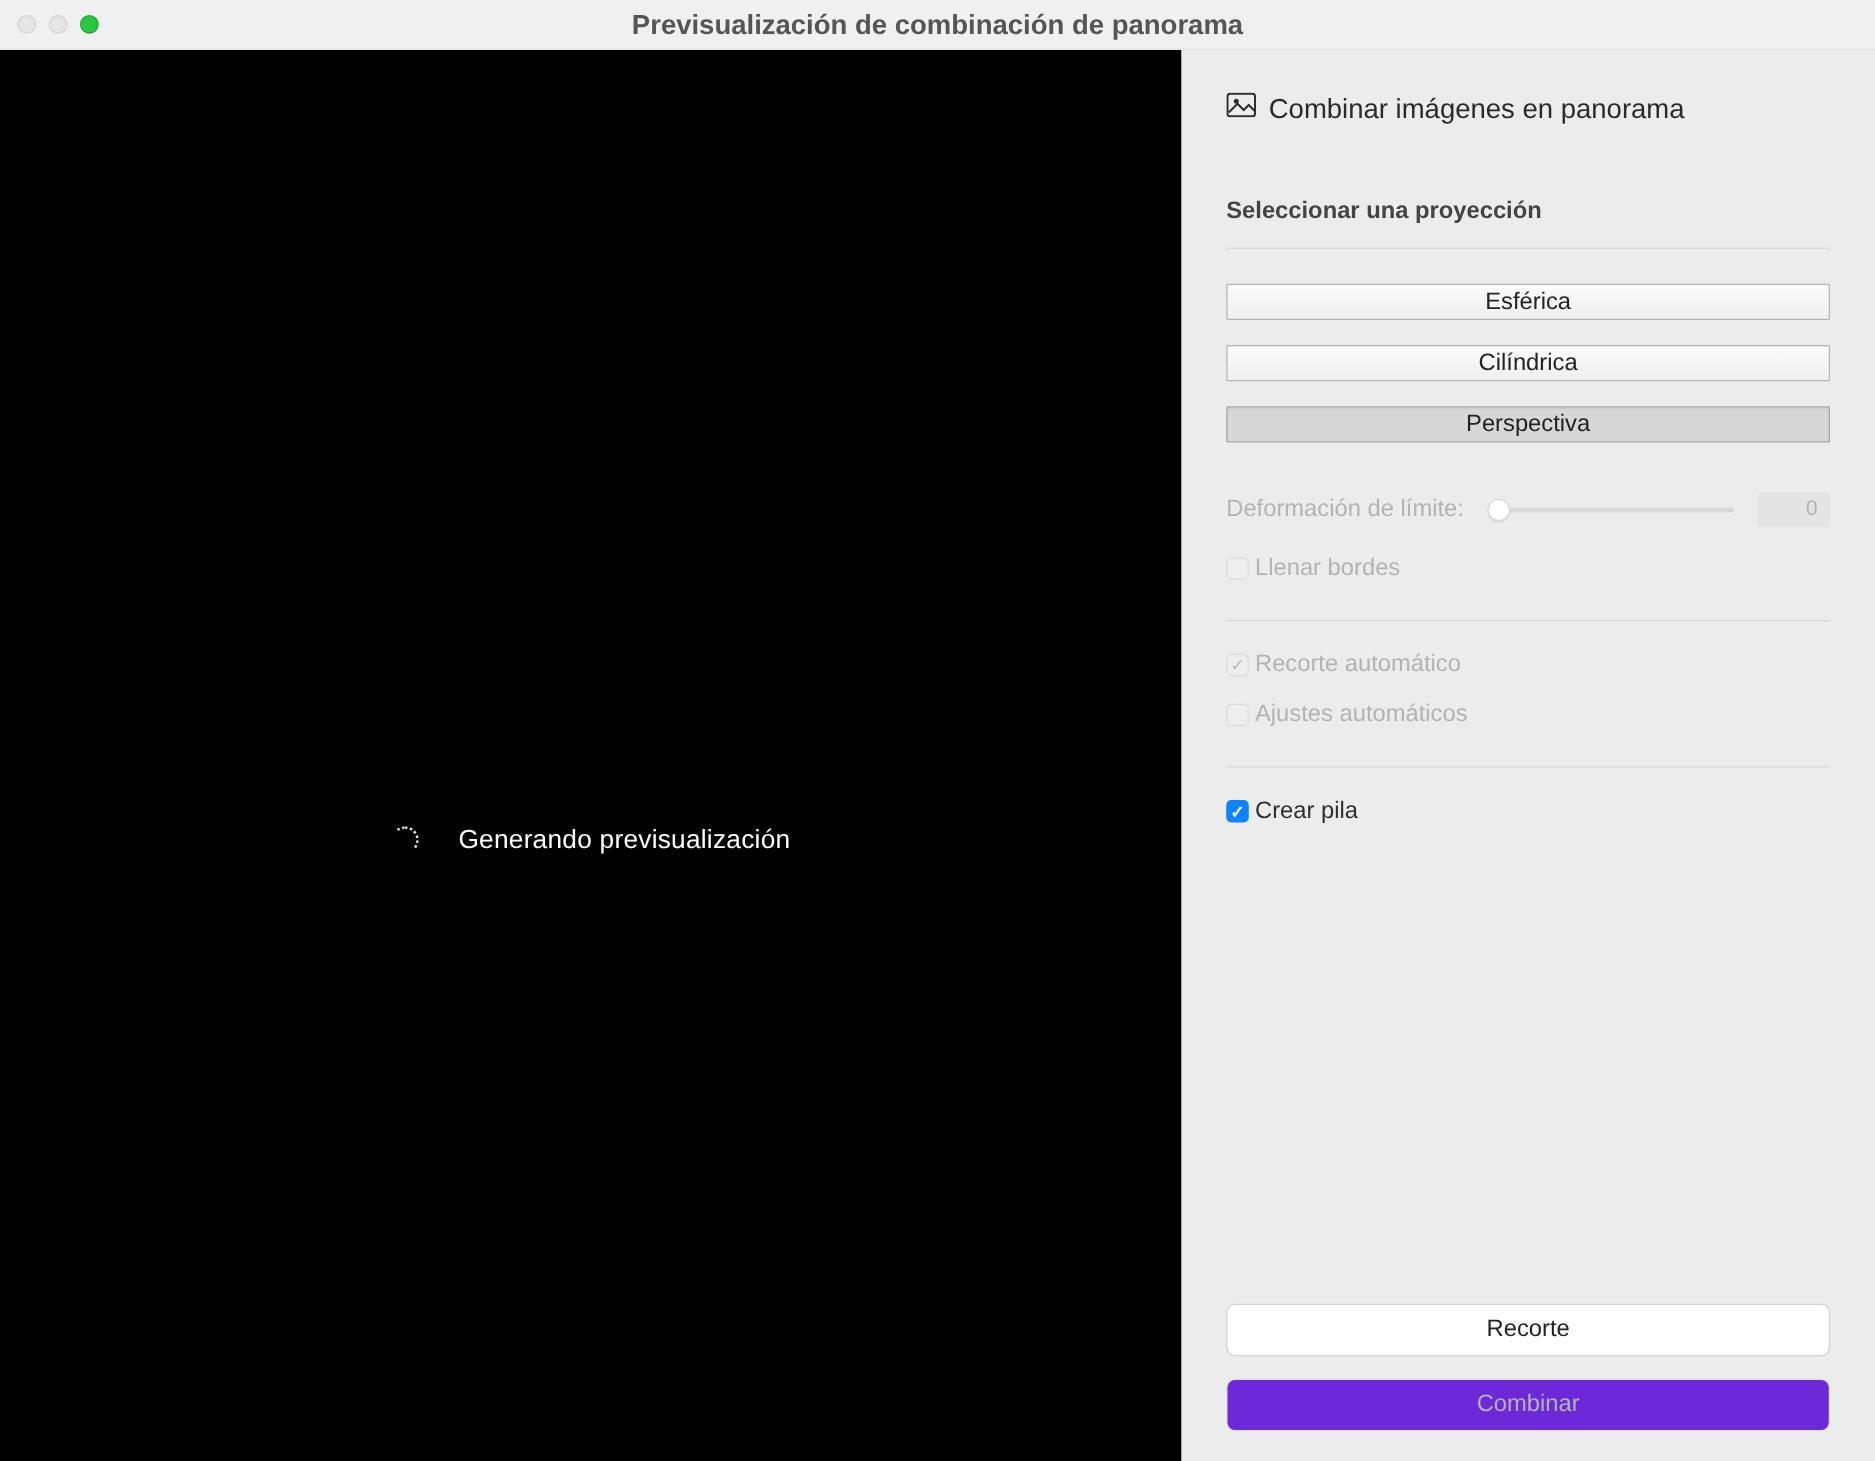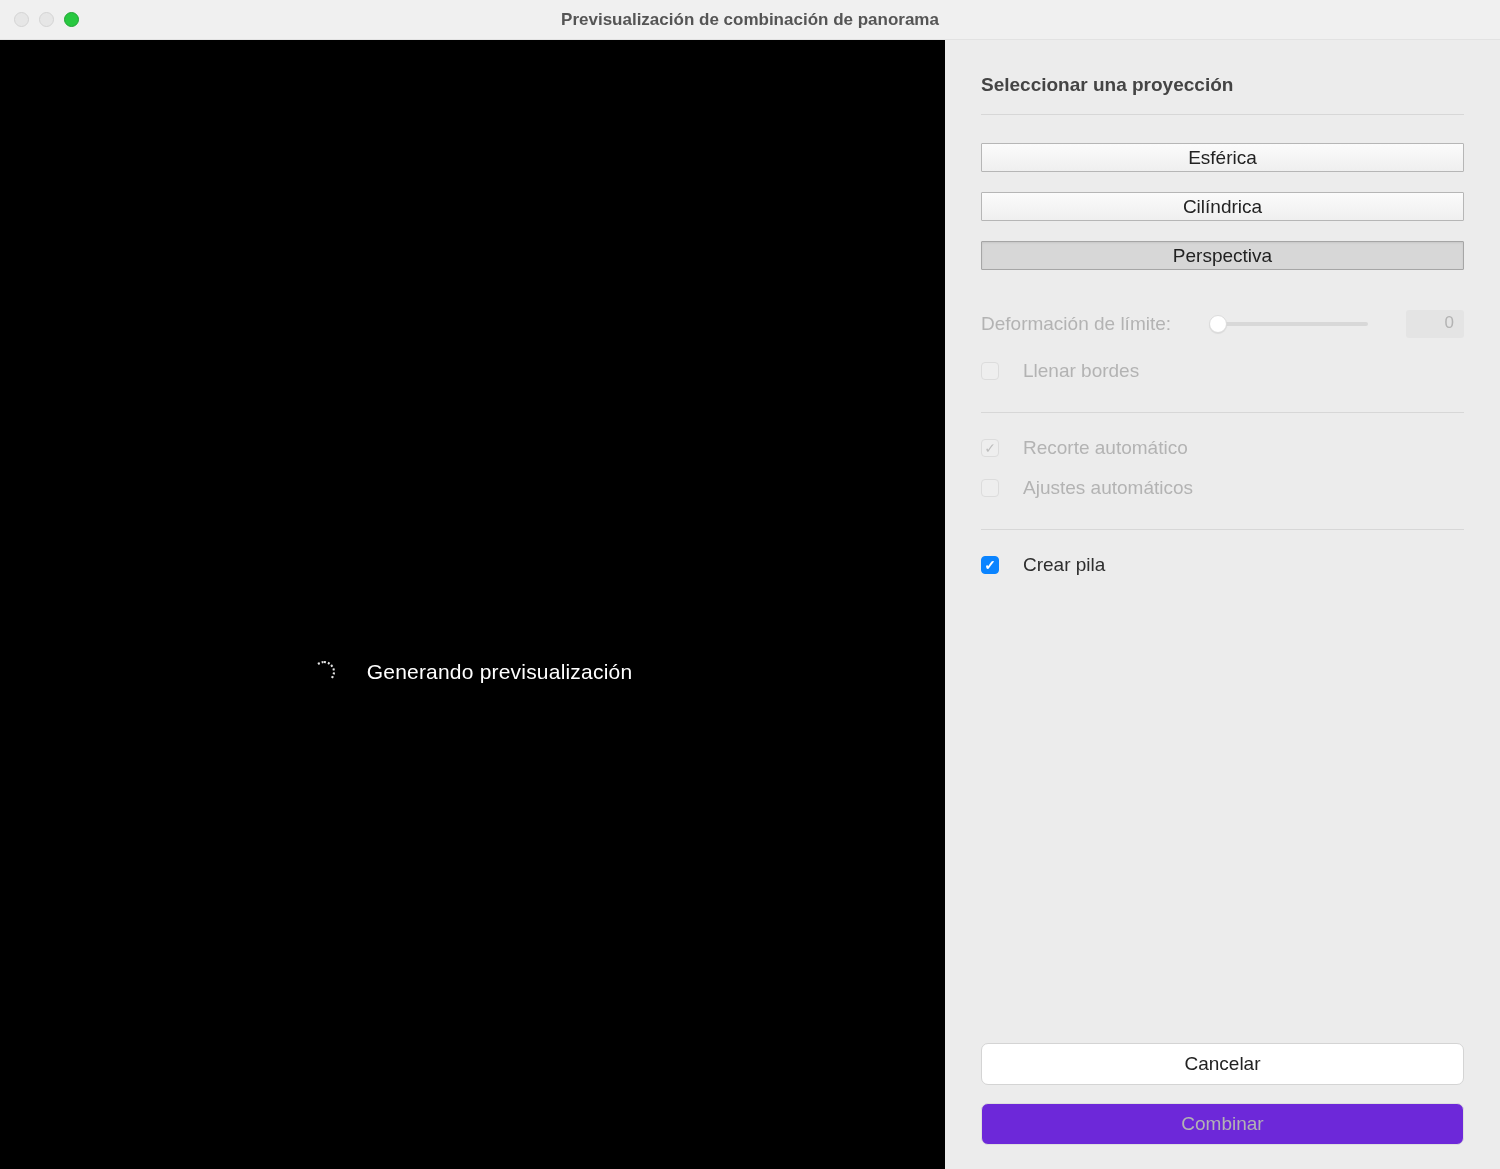--- a/index.html
+++ b/index.html
@@ -22,21 +22,21 @@
   .tl {
     width: 15px; height: 15px; border-radius: 50%;
   }
   .tl-close   { background: #e6e6e6; border: 1px solid #d4d4d4; }
   .tl-min     { background: #e6e6e6; border: 1px solid #d4d4d4; }
   .tl-zoom    { background: #28c840; border: 1px solid #1fa633; }
   .title-text {
     position: absolute;
     left: 0; right: 0;
     text-align: center;
-    font-size: 17px;
+    font-size: 22px;
     font-weight: 600;
     color: #555;
     pointer-events: none;
   }
 
   .content {
     display: flex;
     height: calc(100% - 40px);
   }
 
@@ -108,21 +108,21 @@
   }
   .proj-btn.selected {
     background: #d7d7d7;
     border: 1px solid #a6a6a6;
     box-shadow: inset 0 1px 2px rgba(0,0,0,0.08);
   }
 
   .row {
     display: flex;
     align-items: center;
-    gap: 24px;
+    gap: 5px;
     font-size: 19px;
   }
   .disabled { color: #b3b3b3; }
 
   .slider-row { justify-content: space-between; margin-bottom: 22px; }
   .slider-track {
     flex: 1;
     height: 4px;
     background: #d8d8d8;
     border-radius: 2px;
@@ -214,20 +214,30 @@
 
   <div class="preview-pane">
     <div class="preview-status">
       <div class="spinner"></div>
       <span>Generando previsualización</span>
     </div>
   </div>
 
   <div class="side-panel">
 
+    <div class="panel-header">
+      <span>
+        <svg viewBox="0 0 24 20" fill="none" stroke="#2d2d2d" stroke-width="1.6">
+          <rect x="1" y="1" width="22" height="18" rx="2"></rect>
+          <circle cx="8" cy="7" r="2" fill="#2d2d2d" stroke="none"></circle>
+          <path d="M2 16 L9 9 L14 14 L18 10 L23 15" fill="none"></path>
+        </svg>
+      </span>
+      <span>Combinar imágenes en panorama</span>
+    </div>
 
     <div class="section-label">Seleccionar una proyección</div>
 
     <div class="proj-buttons">
       <button class="proj-btn">Esférica</button>
       <button class="proj-btn">Cilíndrica</button>
       <button class="proj-btn selected">Perspectiva</button>
     </div>
 
     <div class="row slider-row disabled">
@@ -256,18 +266,18 @@
     </div>
 
     <div class="divider"></div>
 
     <div class="row check-row">
       <span class="chk active-checked"></span>
       <span>Crear pila</span>
     </div>
 
     <div class="footer">
-      <button class="footer-btn btn-cancel">Cancelar</button>
+      <button class="footer-btn btn-cancel">Recorte</button>
       <button class="footer-btn btn-merge">Combinar</button>
     </div>
 
   </div>
 </div>
 
 </body></html>

